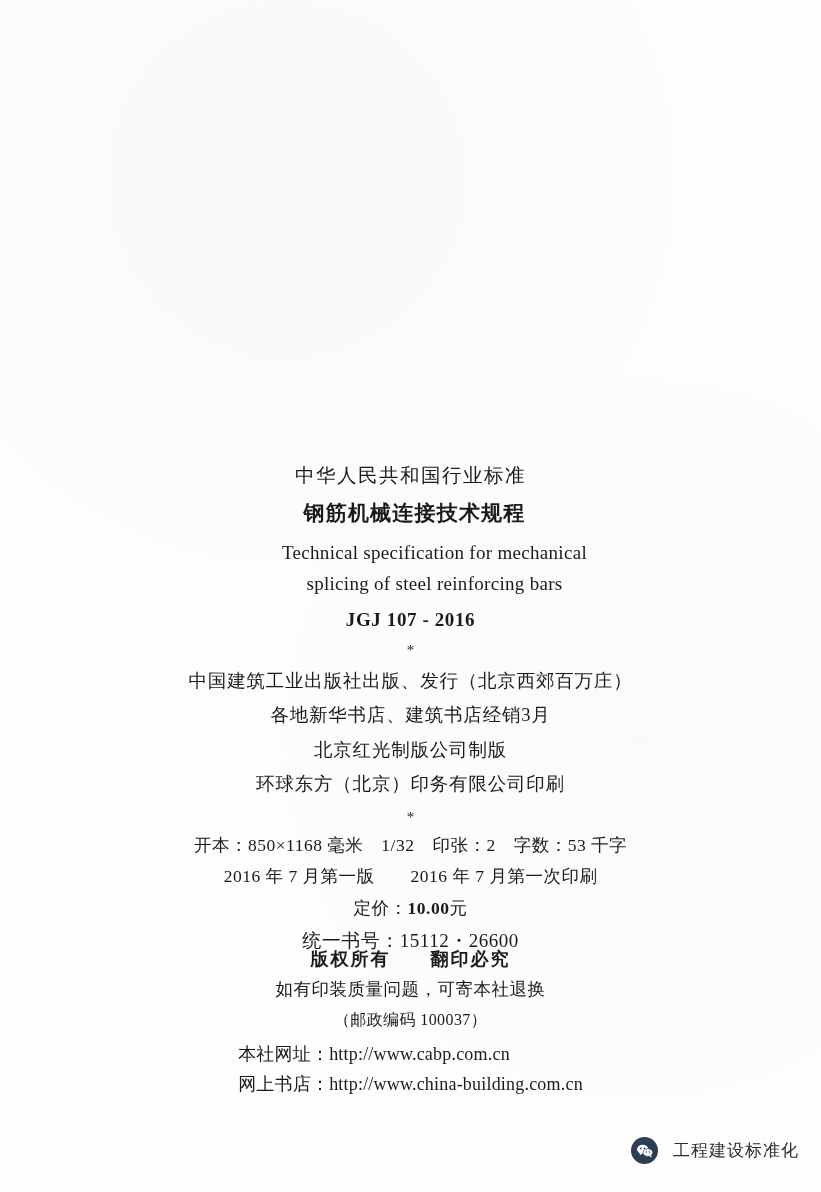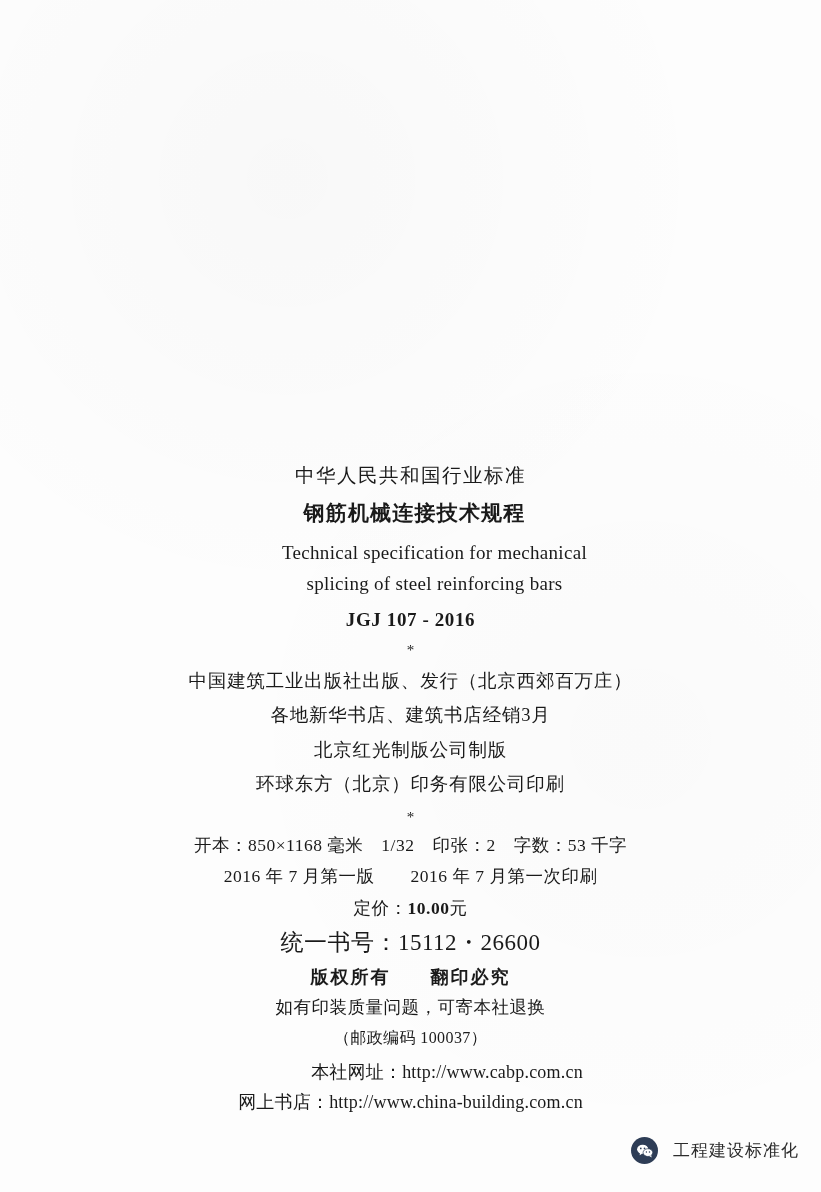--- a/index.html
+++ b/index.html
@@ -109,23 +109,22 @@
   }
 
   .price-line {
     font-size: 17.5px;
     letter-spacing: 0.5px;
     margin-bottom: 14px;
   }
   .price-line b { font-weight: bold; }
 
   .isbn-line {
-    font-size: 23px;
-    letter-spacing: 0.5px;
-    margin-bottom: 14px;
+    font-size: 19px;
+    letter-spacing: 0.5px;
   }
 
   .copyright-line {
     font-size: 18px;
     font-weight: bold;
     letter-spacing: 2px;
     margin-bottom: 13px;
   }
 
   .notice-line {
@@ -135,21 +134,21 @@
   }
 
   .postcode-line {
     font-size: 16px;
     letter-spacing: 0.4px;
     margin-bottom: 17px;
   }
 
   .url-block {
     display: inline-block;
-    text-align: right;
+    text-align: left;
     font-size: 18px;
     letter-spacing: 0.2px;
   }
   .url-block .line {
     margin-bottom: 12px;
   }
 
   
   .watermark {
     position: absolute;

